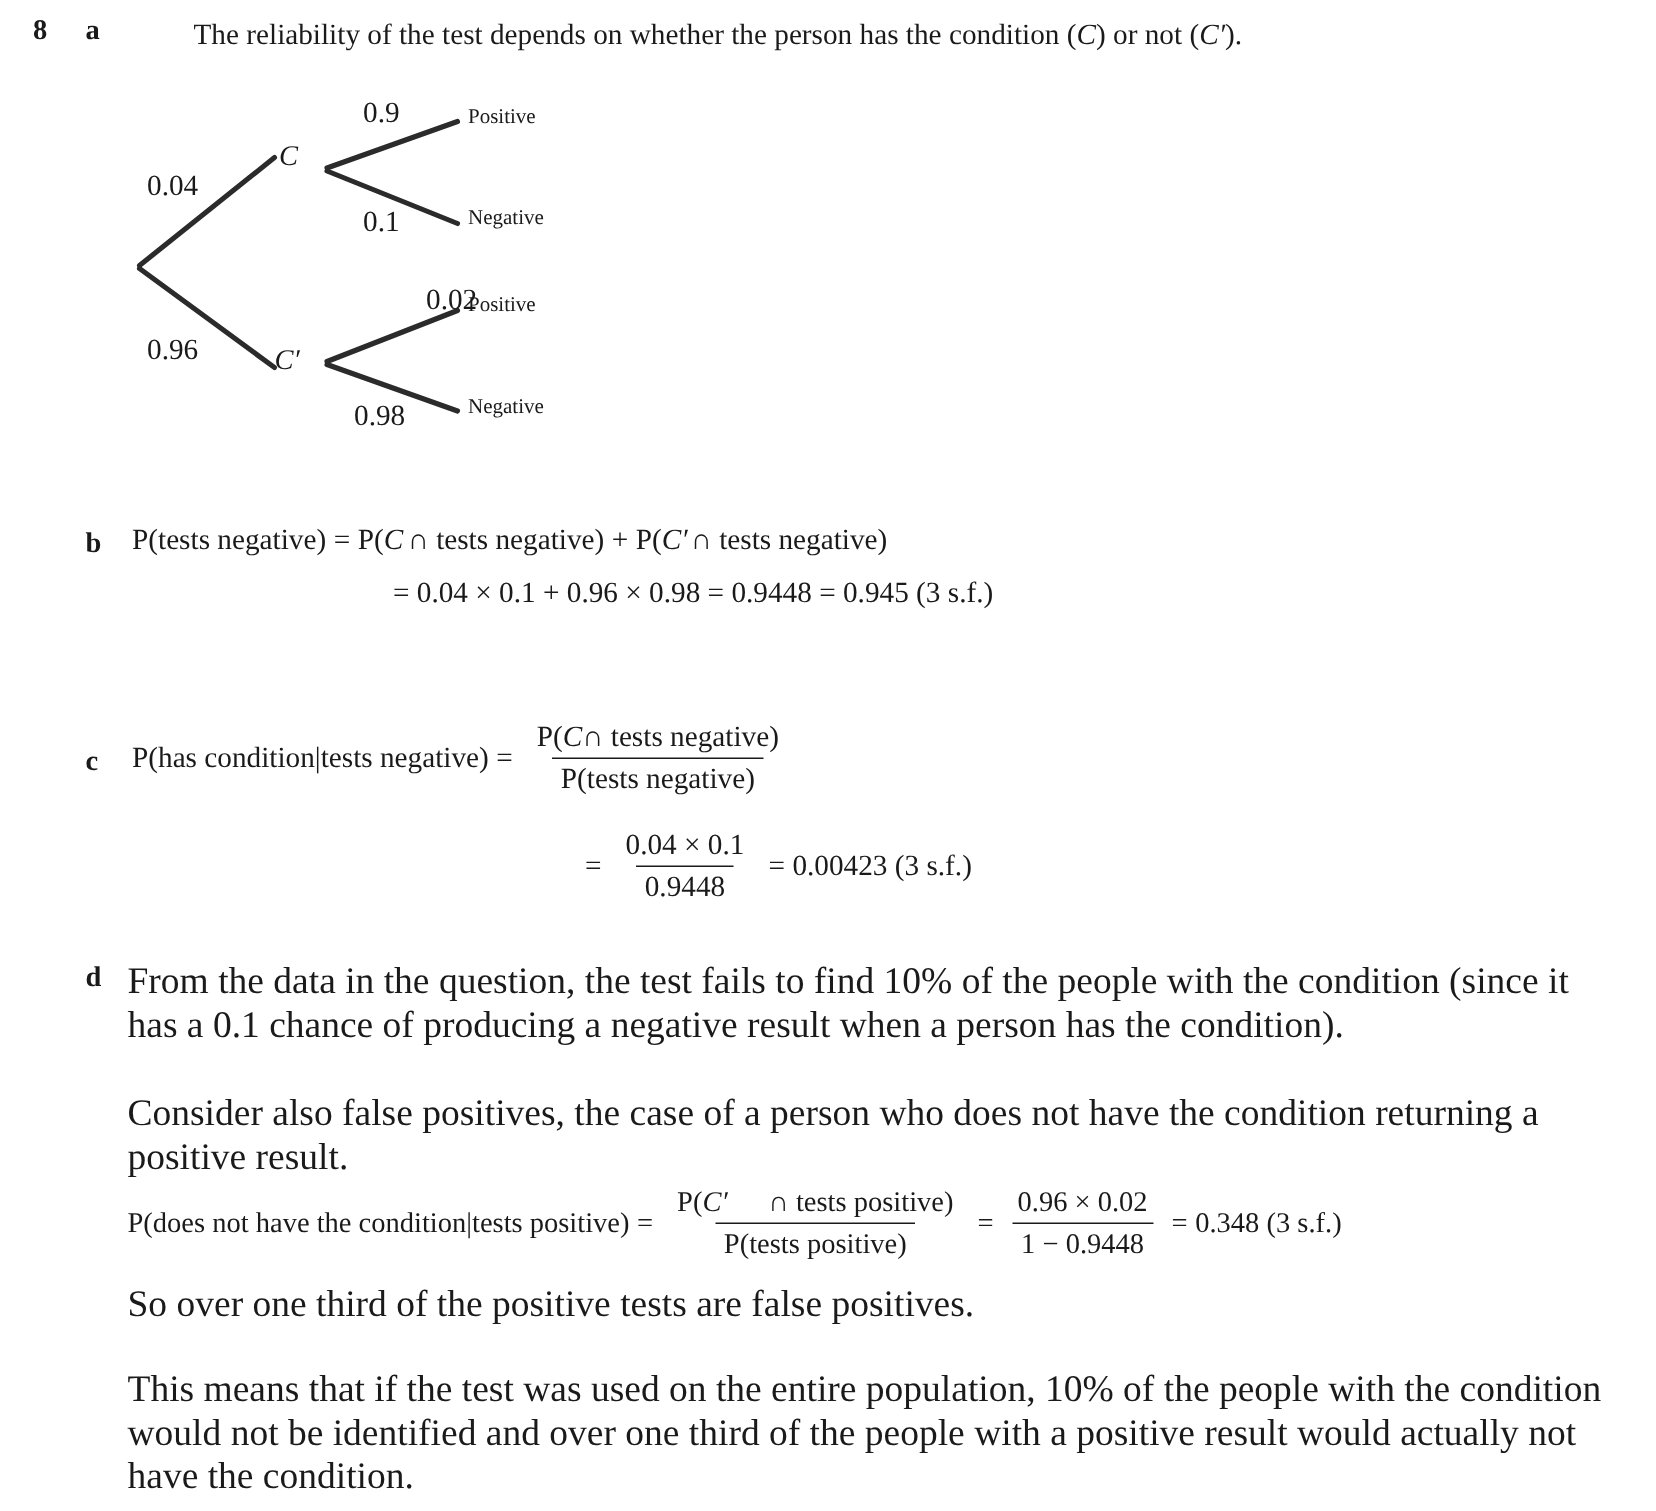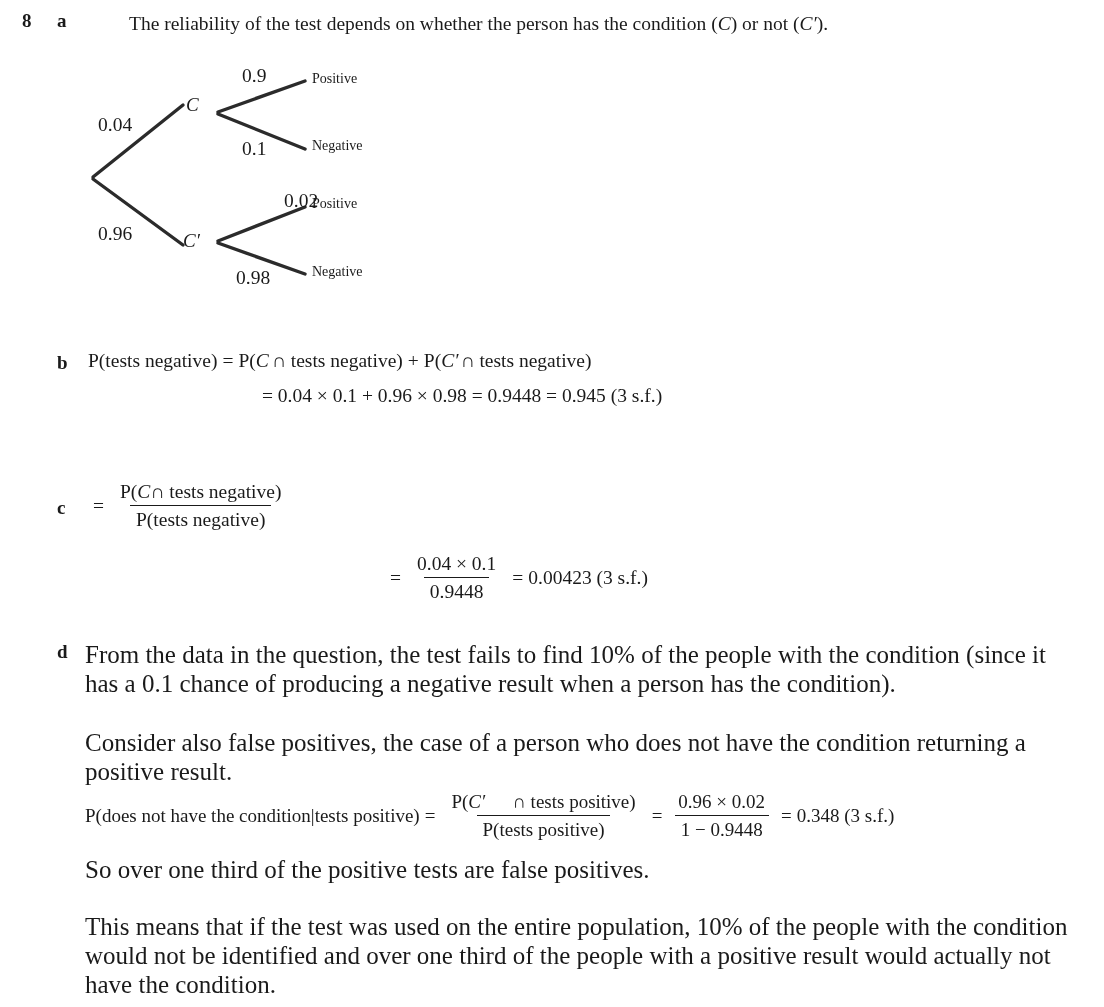--- a/index.html
+++ b/index.html
@@ -159,20 +159,21 @@
       <span style="padding-left:2px;">∩ tests negative)</span>
   </div>
 
   <div class="mathline" style="left:262px; top:385px;">
     <span>= 0.04 × 0.1 + 0.96 × 0.98 = 0.9448 = 0.945 (3 s.f.)</span>
   </div>
 
   <span class="qlet" style="left:57px; top:497px;">c</span>
 
   <div class="mathline" style="left:88px; top:480px;">
+    <span>P(has condition|tests negative)</span>
     <span class="op">=</span>
     <span class="frac">
       <span class="num"><span>P(</span><span class="ital">C</span><span>∩ tests negative)</span></span>
       <span class="den">P(tests negative)</span>
     </span>
   </div>
 
   <div class="mathline" style="left:385px; top:552px;">
     <span class="op">=</span>
     <span class="frac">

